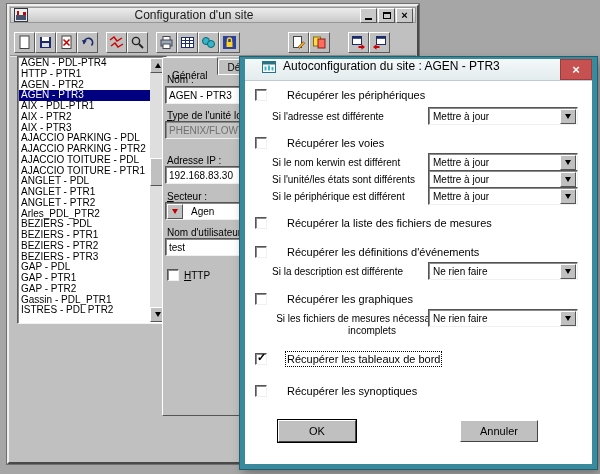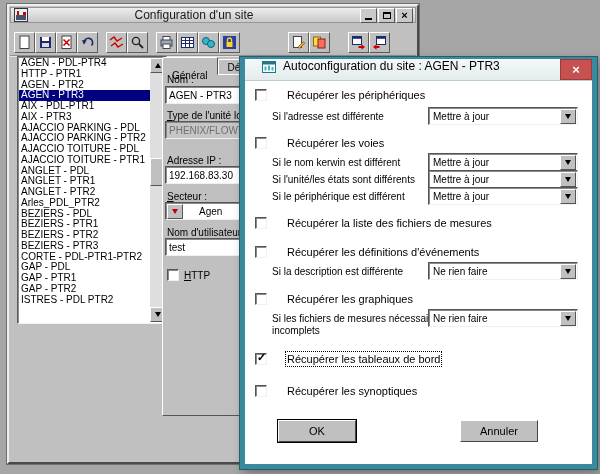--- a/index.html
+++ b/index.html
@@ -54,21 +54,21 @@
   .flabel { position:absolute; font-size:10px; white-space:nowrap; }
   .accel::first-letter { text-decoration:underline; }
   .ftext { position:absolute; width:150px; height:18px; font-size:10px; padding:0 3px;
            background:#fff; color:#000; border:1px solid; border-color:#555 #f0f0f0 #f0f0f0 #555;
            box-shadow:inset 1px 1px 0 #8a8a8a; font-family:"Liberation Sans", sans-serif; }
   .ftext:disabled { background:#c6c6c6; color:#6f6f6f; }
   .combo { position:absolute; left:156px; top:196px; width:150px; height:18px; display:flex; align-items:center;
            background:#fff; border:1px solid; border-color:#555 #f0f0f0 #f0f0f0 #555; box-shadow:inset 1px 1px 0 #8a8a8a; }
   .combo-btn { width:16px; height:15px; margin-left:1px; flex:none; display:flex; align-items:center; justify-content:center;
                background:#c0c0c0; border:1px solid; border-color:#fff #555 #555 #fff; }
-  .combo-text { padding-left:16px; font-size:10px; }
+  .combo-text { padding-left:8px; font-size:10px; }
   .http-row { position:absolute; left:158px; top:263px; display:flex; align-items:center; gap:5px; font-size:10px; }
 
   
   .cb { width:12px; height:12px; position:relative; flex:none; background:#fff;
         border:1px solid; border-color:#555 #f0f0f0 #f0f0f0 #555; box-shadow:inset 1px 1px 0 #8a8a8a; }
   .cb .mark { display:none; position:absolute; left:1px; top:-3px; font-size:11px; font-weight:bold; color:#000; }
   .cb.checked .mark { display:block; }
 
   
   .dialog { position:absolute; left:240px; top:57px; width:357px; height:412px; z-index:10; background:#fff;
@@ -79,21 +79,21 @@
   .dlg-title { font-size:12px; margin-left:6px; color:#000; }
   .dlg-close { position:absolute; top:0; right:0; width:32px; height:21px; background:#c75050;
                border:1px solid #9e3a3a; color:#fff; display:flex; align-items:center; justify-content:center;
                font-size:13px; font-weight:bold; }
   .dlg-content { position:absolute; left:0; right:0; top:22px; bottom:0; background:#fff; }
   .drow { position:absolute; left:10px; right:10px; }
   .cbrow { display:flex; align-items:center; gap:20px; font-size:11px; height:14px; }
   .cb-label { white-space:nowrap; }
   .focus-rect { outline:1px dotted #000; outline-offset:1px; }
   .subrow { padding-left:17px; font-size:10px; min-height:17px; }
-  .sublabel { display:inline-block; max-width:200px; line-height:12px; padding-top:3px; vertical-align:top; }
+  .sublabel { display:inline-block; max-width:200px; line-height:12px; padding-top:3px; vertical-align:top;text-align:center; }
   .dropdown { position:absolute; right:4px; top:-1px; width:150px; height:18px; display:flex; align-items:center;
               background:#fff; border:1px solid; border-color:#555 #f0f0f0 #f0f0f0 #555; box-shadow:inset 1px 1px 0 #8a8a8a; }
   .dd-text { flex:1; padding-left:4px; font-size:10px; white-space:nowrap; overflow:hidden; }
   .dd-btn { width:16px; height:15px; margin-right:1px; flex:none; display:flex; align-items:center; justify-content:center;
             background:#c0c0c0; border:1px solid; border-color:#fff #555 #555 #fff; }
   .dlg-btn { position:absolute; top:339px; width:78px; height:22px; display:flex; align-items:center; justify-content:center;
              font-size:11px; background:#c0c0c0; border:1px solid; border-color:#fff #444 #444 #fff; }
   .dlg-btn.default { box-shadow:0 0 0 1px #000; }
   .btn-ok { left:33px; } .btn-cancel { left:215px; }
 </style>
@@ -220,37 +220,38 @@
         </span>
     </div>
 
     <div class="listbox sunken">
       <div class="list-items">
           <div class="list-item">AGEN - PDL-PTR4</div>
           <div class="list-item">HTTP - PTR1</div>
           <div class="list-item">AGEN - PTR2</div>
           <div class="list-item selected">AGEN - PTR3</div>
           <div class="list-item">AIX - PDL-PTR1</div>
+          <div class="list-item">AIX - PTR2</div>
           <div class="list-item">AIX - PTR3</div>
           <div class="list-item">AJACCIO PARKING - PDL</div>
           <div class="list-item">AJACCIO PARKING - PTR2</div>
           <div class="list-item">AJACCIO TOITURE - PDL</div>
           <div class="list-item">AJACCIO TOITURE - PTR1</div>
           <div class="list-item">ANGLET - PDL</div>
           <div class="list-item">ANGLET - PTR1</div>
           <div class="list-item">ANGLET - PTR2</div>
           <div class="list-item">Arles_PDL_PTR2</div>
           <div class="list-item">BEZIERS - PDL</div>
           <div class="list-item">BEZIERS - PTR1</div>
           <div class="list-item">BEZIERS - PTR2</div>
           <div class="list-item">BEZIERS - PTR3</div>
-          <div class="list-item">CORTE - PDL-PTR1-PTR2</div>
           <div class="list-item">GAP - PDL</div>
           <div class="list-item">GAP - PTR1</div>
           <div class="list-item">GAP - PTR2</div>
+          <div class="list-item">Gassin - PDL_PTR1</div>
           <div class="list-item">ISTRES - PDL PTR2</div>
         </div>
       <div class="vscroll">
         <div class="scroll-btn up">
             <i class="tri up"></i>
           </div>
         <div class="scroll-thumb"></div>
         <div class="scroll-btn down">
             <i class="tri down"></i>
           </div>

